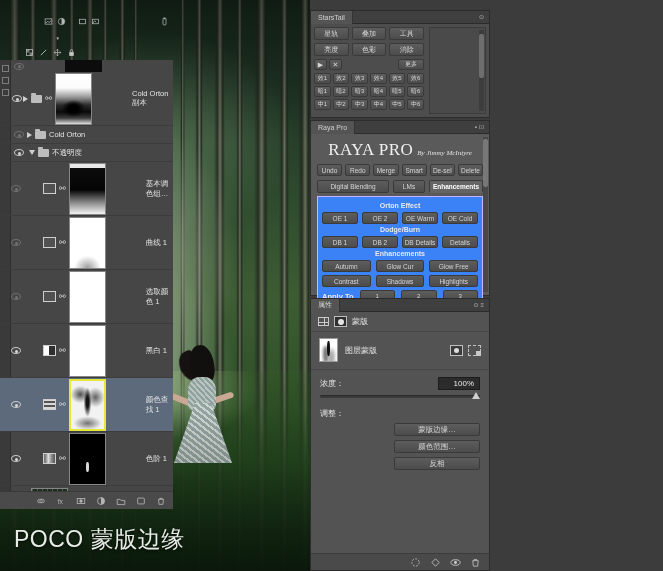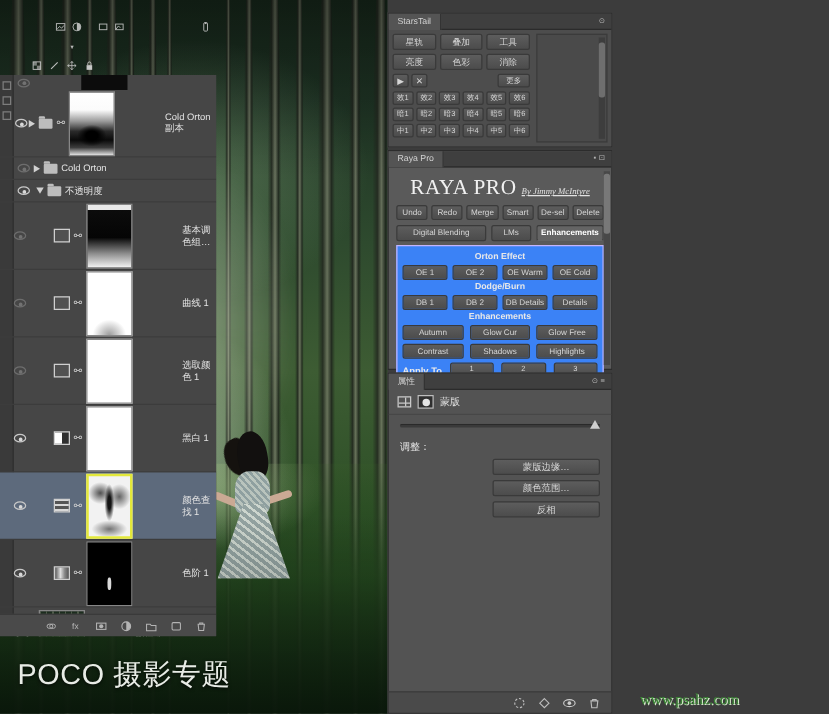--- a/index.html
+++ b/index.html
@@ -116,21 +116,21 @@
     background: #4a4a4a; border: 1px solid #3b3b3b;
   }
   .vscroll { position: absolute; right: 1px; top: 2px; bottom: 2px; width: 5px; background: #3d3d3d; }
   .vscroll i { position: absolute; left: 0; top: 4px; width: 5px; height: 44px; background: #6e6e6e; border-radius: 2px; display: block; }
 
   
   #rayapro { left: 310px; top: 120px; width: 180px; height: 176px; background: #5a5a5a; }
   #rp-body { padding: 4px 6px; height: calc(100% - 13px); position: relative; }
   #rp-title { display: flex; align-items: baseline; justify-content: center; gap: 4px; margin: 2px 0 4px; }
   #rp-title .big { font-family: "Liberation Serif", "DejaVu Serif", serif; font-size: 17px; color: #f0f0f0; letter-spacing: .5px; }
-  #rp-title .by { font-family: "Liberation Serif", serif; font-size: 7px; color: #e2e2e2; font-style: italic; text-decoration: underline; }
+  #rp-title .by { font-family: "Liberation Serif", serif; font-size: 7px; color: #e2e2e2; font-style: italic; }
   .rp-row { display: flex; gap: 3px; margin-bottom: 4px; }
   .rp-row .ps-btn { flex: 1; height: 12px; font-size: 6.5px; }
   .rp-tabs { display: flex; gap: 4px; margin-bottom: 3px; align-items: flex-end; }
   .rp-tabs .ps-btn { height: 13px; font-size: 6.5px; }
   .rp-tabs .t1 { width: 72px; }
   .rp-tabs .t2 { width: 32px; }
   .rp-tabs .t3 { flex: 1; background: #646464; color: #fff; font-weight: bold; border-bottom-color: #646464; }
   #rp-group { border: 1px solid #c4b5fd; background: #3b82f6; padding: 3px 4px 2px; }
   .rp-head { text-align: center; font-size: 7px; color: #e8e8e8; font-weight: bold; margin: 2px 0 3px; }
   .rp-grid4 { display: flex; gap: 4px; margin-bottom: 2px; }
@@ -326,21 +326,21 @@
       <div class="hair2"></div>
         <div class="hair"></div>
       <div class="arm-l"></div>
         <div class="arm-r"></div>
       <div class="torso"></div>
         <div class="skirt"></div>
     </div>
     <div id="photo-shade"></div>
     <div id="poco">
       <div class="line1"><b>POCO</b>
-        <span>摄影专题</span></div>
+        <span>蒙版边缘</span></div>
     </div>
   </div>
 
   <div class="panel" id="starstail">
     <div class="panel-head">
       <div class="panel-tab">StarsTail</div>
       <div class="ctrl">⊙</div>
     </div>
     <div id="st-body">
       <div id="st-left">
@@ -459,21 +459,31 @@
     <div class="panel-head">
       <div class="panel-tab">属性</div>
       <div class="ctrl">⊙≡</div>
     </div>
     <div id="pr-body">
       <div id="pr-tabrow">
         <div class="ic-grid"></div>
         <div class="ic-mask"></div>
         <div class="lbl">蒙版</div>
       </div>
+      <div id="pr-mask-row">
+        <div id="pr-thumb"></div>
+        <div class="name">图层蒙版</div>
+        <div class="mini-ic mini-box"></div>
+        <div class="mini-ic mini-sel"></div>
+      </div>
       <div class="slider-block">
+        <div class="slider-top">
+          <div class="lbl">浓度：</div>
+          <div class="slider-val">100%</div>
+        </div>
         <div class="track">
             <span class="knob" style="left:calc(100% - 8px);"></span>
           </div>
       </div>
       <div id="pr-adjust">
         <div class="lbl">调整：</div>
         <div class="ps-btn">蒙版边缘…</div>
         <div class="ps-btn">颜色范围…</div>
         <div class="ps-btn">反相</div>
       </div>
@@ -726,16 +736,15 @@
           <rect x="2" y="2.5" width="8" height="7" rx="1" fill="none" stroke="#cfcfcf" stroke-width="1"></rect>
         </svg>
         <svg class="fi" viewBox="0 0 12 12">
           <path d="M3 4 h6 l-.7 6 h-4.6 Z M4.5 4 v-1.2 h3 V4" fill="none" stroke="#cfcfcf" stroke-width="1"></path>
         </svg>
       </div>
     </div>
   </div>
 
   <div id="psahz">
-    <div class="url">www.psahz.com</div>
   </div>
 
 </div>
 
 </body></html>

